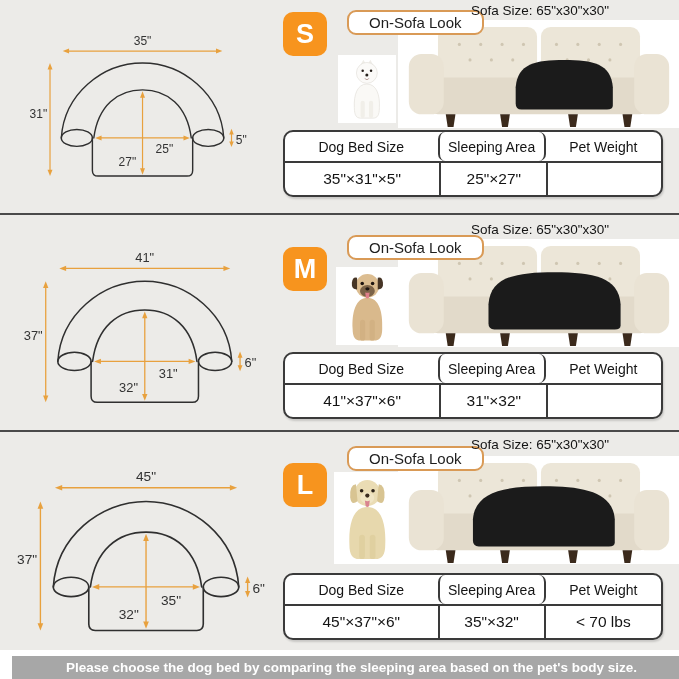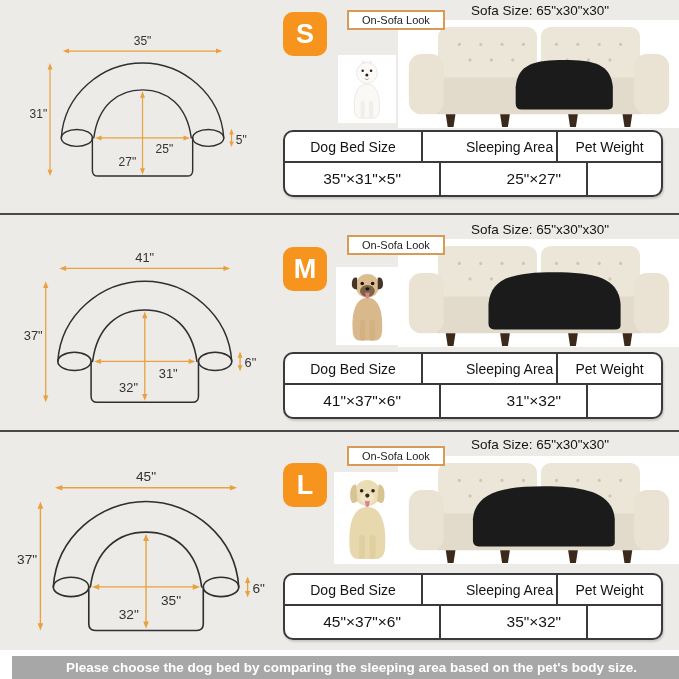--- a/index.html
+++ b/index.html
@@ -23,21 +23,21 @@
   .dim text{fill:#333;font-size:17px;font-family:"Liberation Sans",sans-serif;}
 
   
   .size-badge{position:absolute;left:283px;width:44px;height:44px;background:#F7941E;
       border-radius:10px;color:#fff;font-size:27px;font-weight:bold;
       display:flex;align-items:center;justify-content:center;}
   #sec-s .size-badge{top:12px}#sec-m .size-badge{top:32px}#sec-l .size-badge{top:31px}
 
   
   .onsofa-label{position:absolute;left:347px;background:#fff;border:2px solid #D99A56;
-      border-radius:0;padding:2px 13px;font-size:11px;color:#1d1d1d;white-space:nowrap;}
+      border-radius:9px;padding:2px 20px;font-size:15px;color:#1d1d1d;white-space:nowrap;}
   #sec-s .onsofa-label{top:10px}#sec-m .onsofa-label{top:20px}#sec-l .onsofa-label{top:14px}
 
   
   .sofa-size{position:absolute;left:420px;width:240px;text-align:center;font-size:13.5px;color:#141414;}
   #sec-s .sofa-size{top:3px}#sec-m .sofa-size{top:7px}#sec-l .sofa-size{top:5px}
 
   
   .dog-bg,.sofa-bg{position:absolute;background:#fff;display:flex;align-items:flex-end;justify-content:center;}
   .sofa-bg{left:398px;width:281px;height:108px;}
   #sec-s .sofa-bg{top:20px}#sec-m .sofa-bg{top:24px}#sec-l .sofa-bg{top:24px}
@@ -47,22 +47,22 @@
   .sofa-svg{width:272px;height:107px;display:block;}
 
   
   .size-table{position:absolute;left:283px;width:376px;background:#fff;border:2px solid #3a3a3a;
       border-radius:10px;overflow:hidden;color:#141414;box-shadow:1px 2px 2px rgba(0,0,0,0.15);}
   #sec-s .size-table{top:130px}#sec-m .size-table{top:137px}#sec-l .size-table{top:141px}
   .t-row{display:flex;}
   .t-row.head{border-bottom:2px solid #3a3a3a;font-size:14px;}
   .t-row.vals{font-size:15.5px;}
   .t-cell{display:flex;align-items:center;justify-content:center;}
-  .head .t-cell{height:29px;} .vals .t-cell{height:32px;}
-  .c1{width:41%;} .c2{width:28%;border-left:2px solid #3a3a3a;border-right:2px solid #3a3a3a;padding-left:40px;} .c3{width:31%;}
+  .head .t-cell{height:29px;border-radius:7px;} .vals .t-cell{height:32px;}
+  .c1{width:41%;} .c2{width:28%;border-left:2px solid #3a3a3a;border-right:2px solid #3a3a3a;} .c3{width:31%;}
 
   .footer-banner{position:absolute;top:656px;left:12px;width:679px;height:23px;background:#A7A7A7;
       color:#fff;font-weight:bold;font-size:13.5px;display:flex;align-items:center;justify-content:center;}
 </style>
 </head>
 <body>
 
 <section class="panel" id="sec-s">
   <svg class="bed-diagram" viewBox="-10 0 320 212">
     <g class="shape">
@@ -355,17 +355,18 @@
 
   <div class="size-table">
     <div class="t-row head">
       <div class="t-cell c1">Dog Bed Size</div>
       <div class="t-cell c2">Sleeping Area</div>
       <div class="t-cell c3">Pet Weight</div>
     </div>
     <div class="t-row vals">
       <div class="t-cell c1">45"×37"×6"</div>
       <div class="t-cell c2">35"×32"</div>
+      <div class="t-cell c3">&lt; 70 lbs</div>
     </div>
   </div>
 </section>
 
 <div class="footer-banner">Please choose the dog bed by comparing the sleeping area based on the pet's body size.</div>
 
 </body></html>

